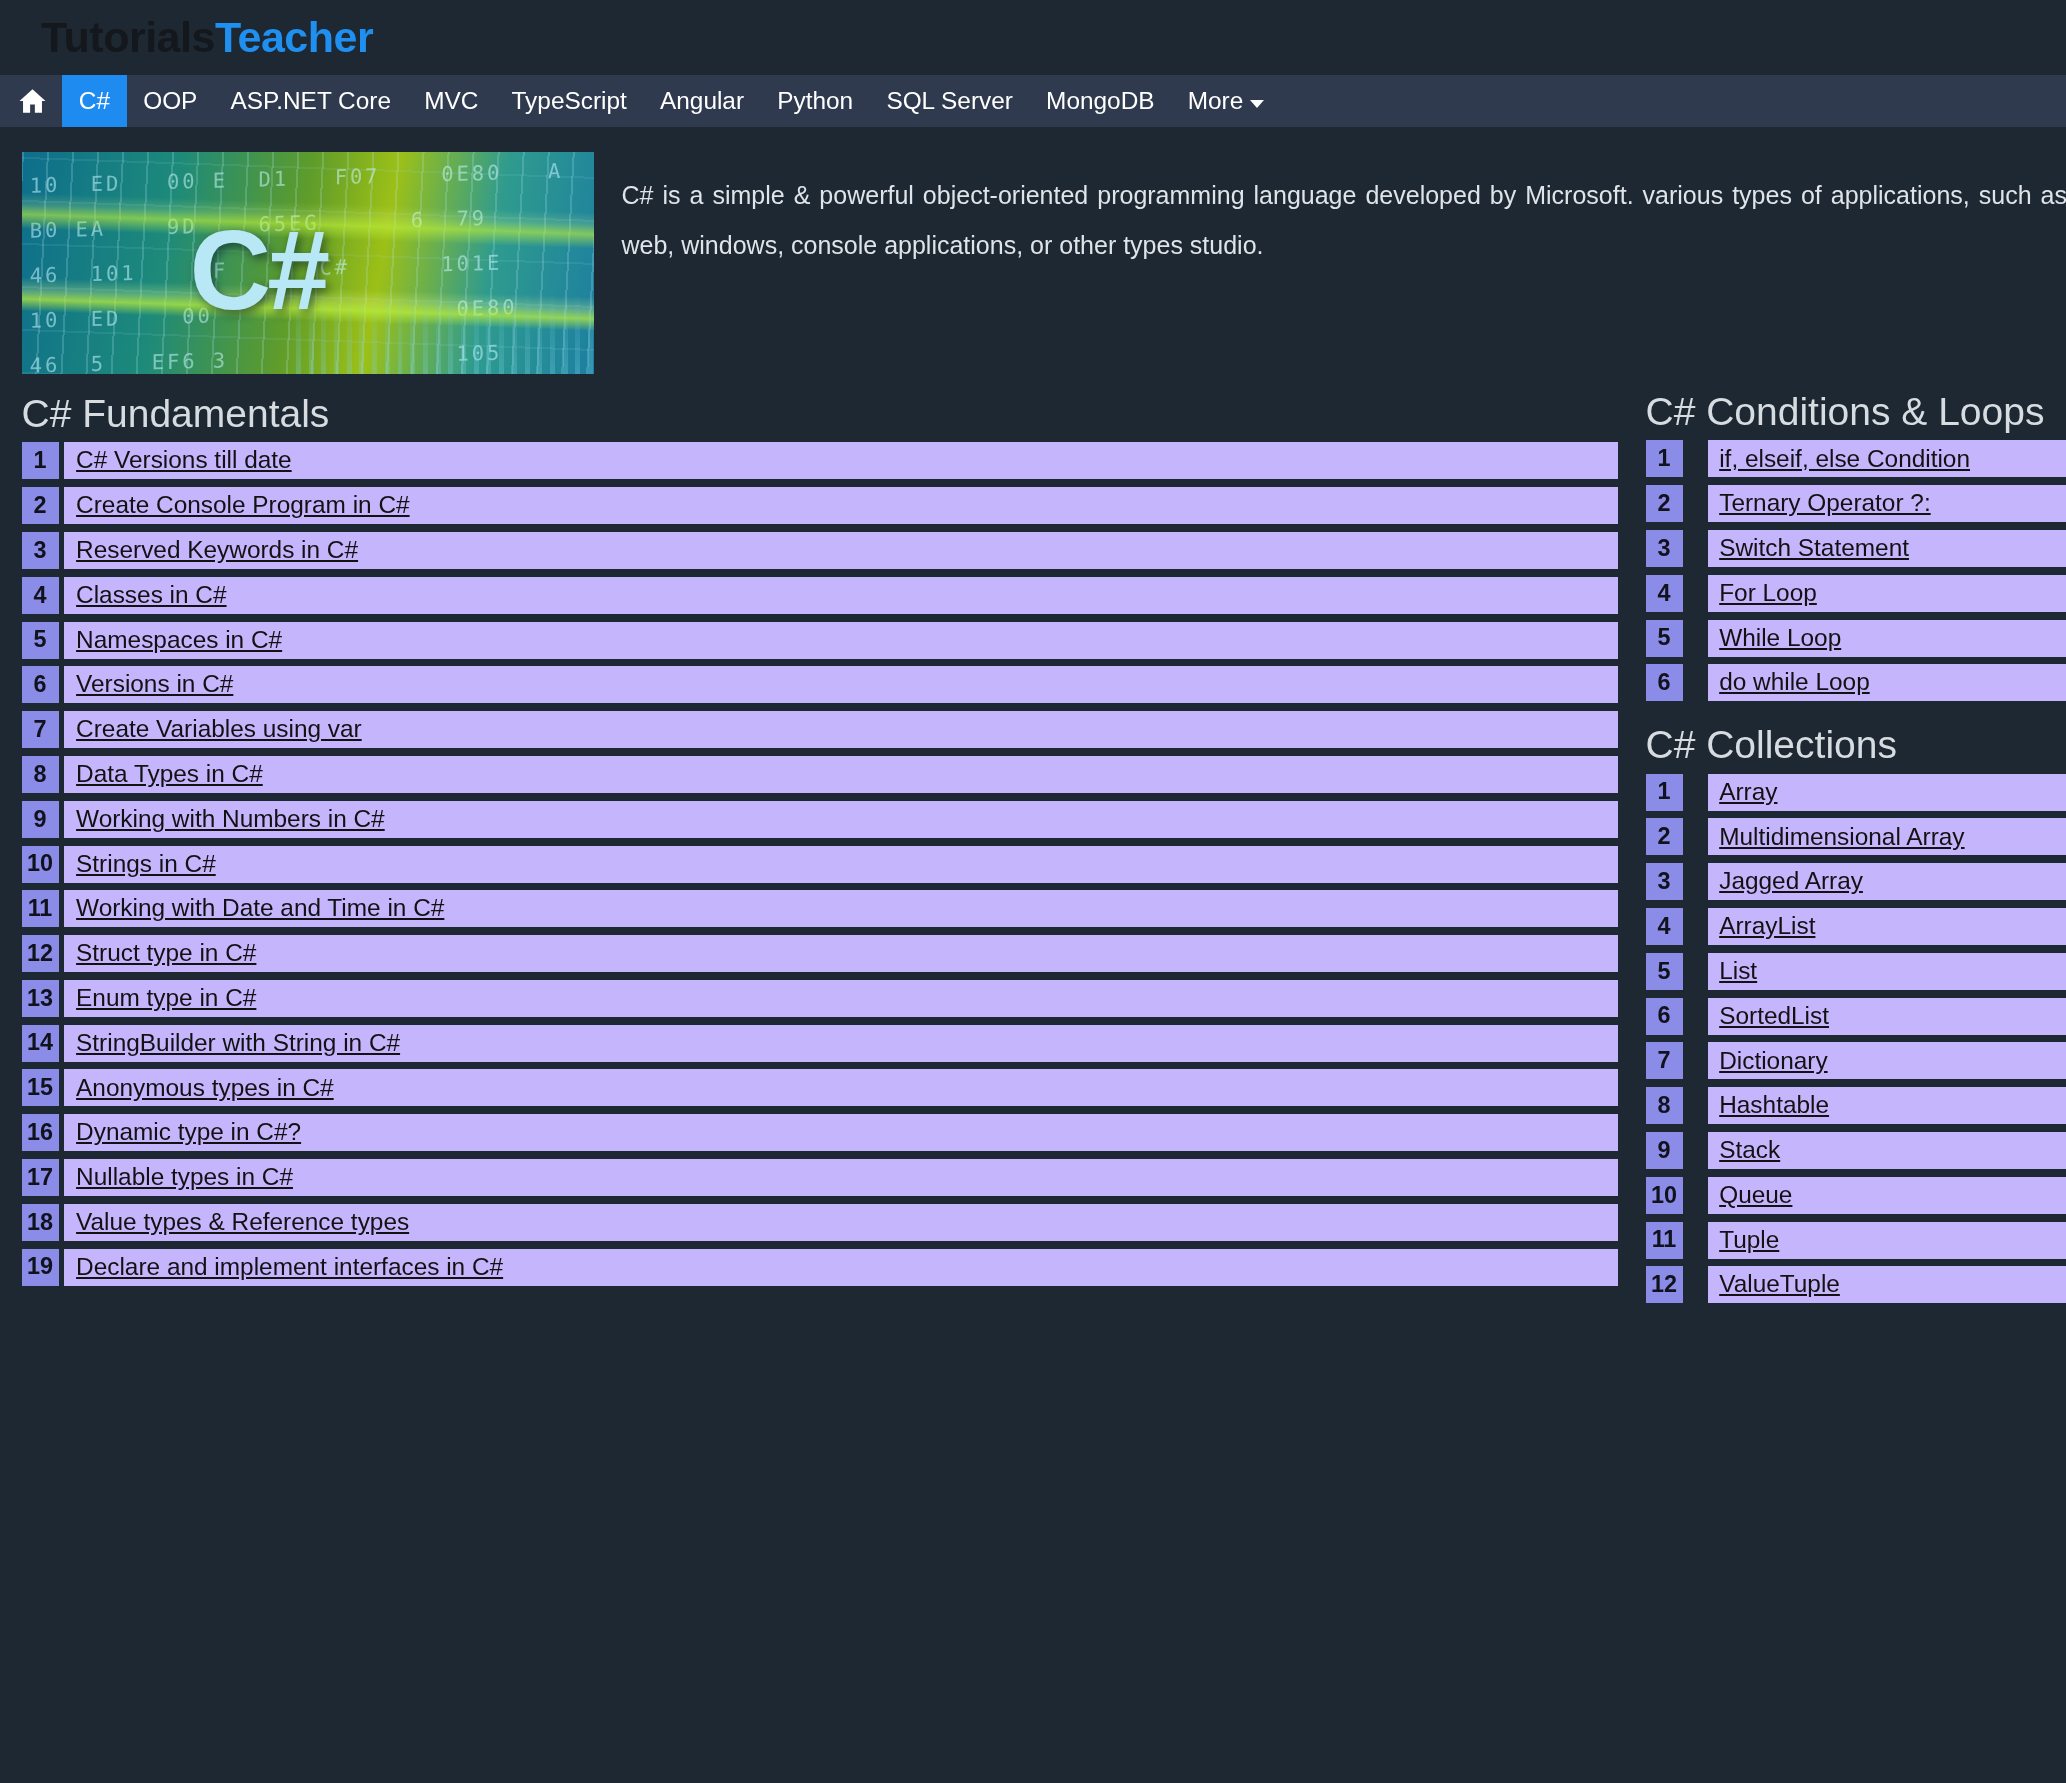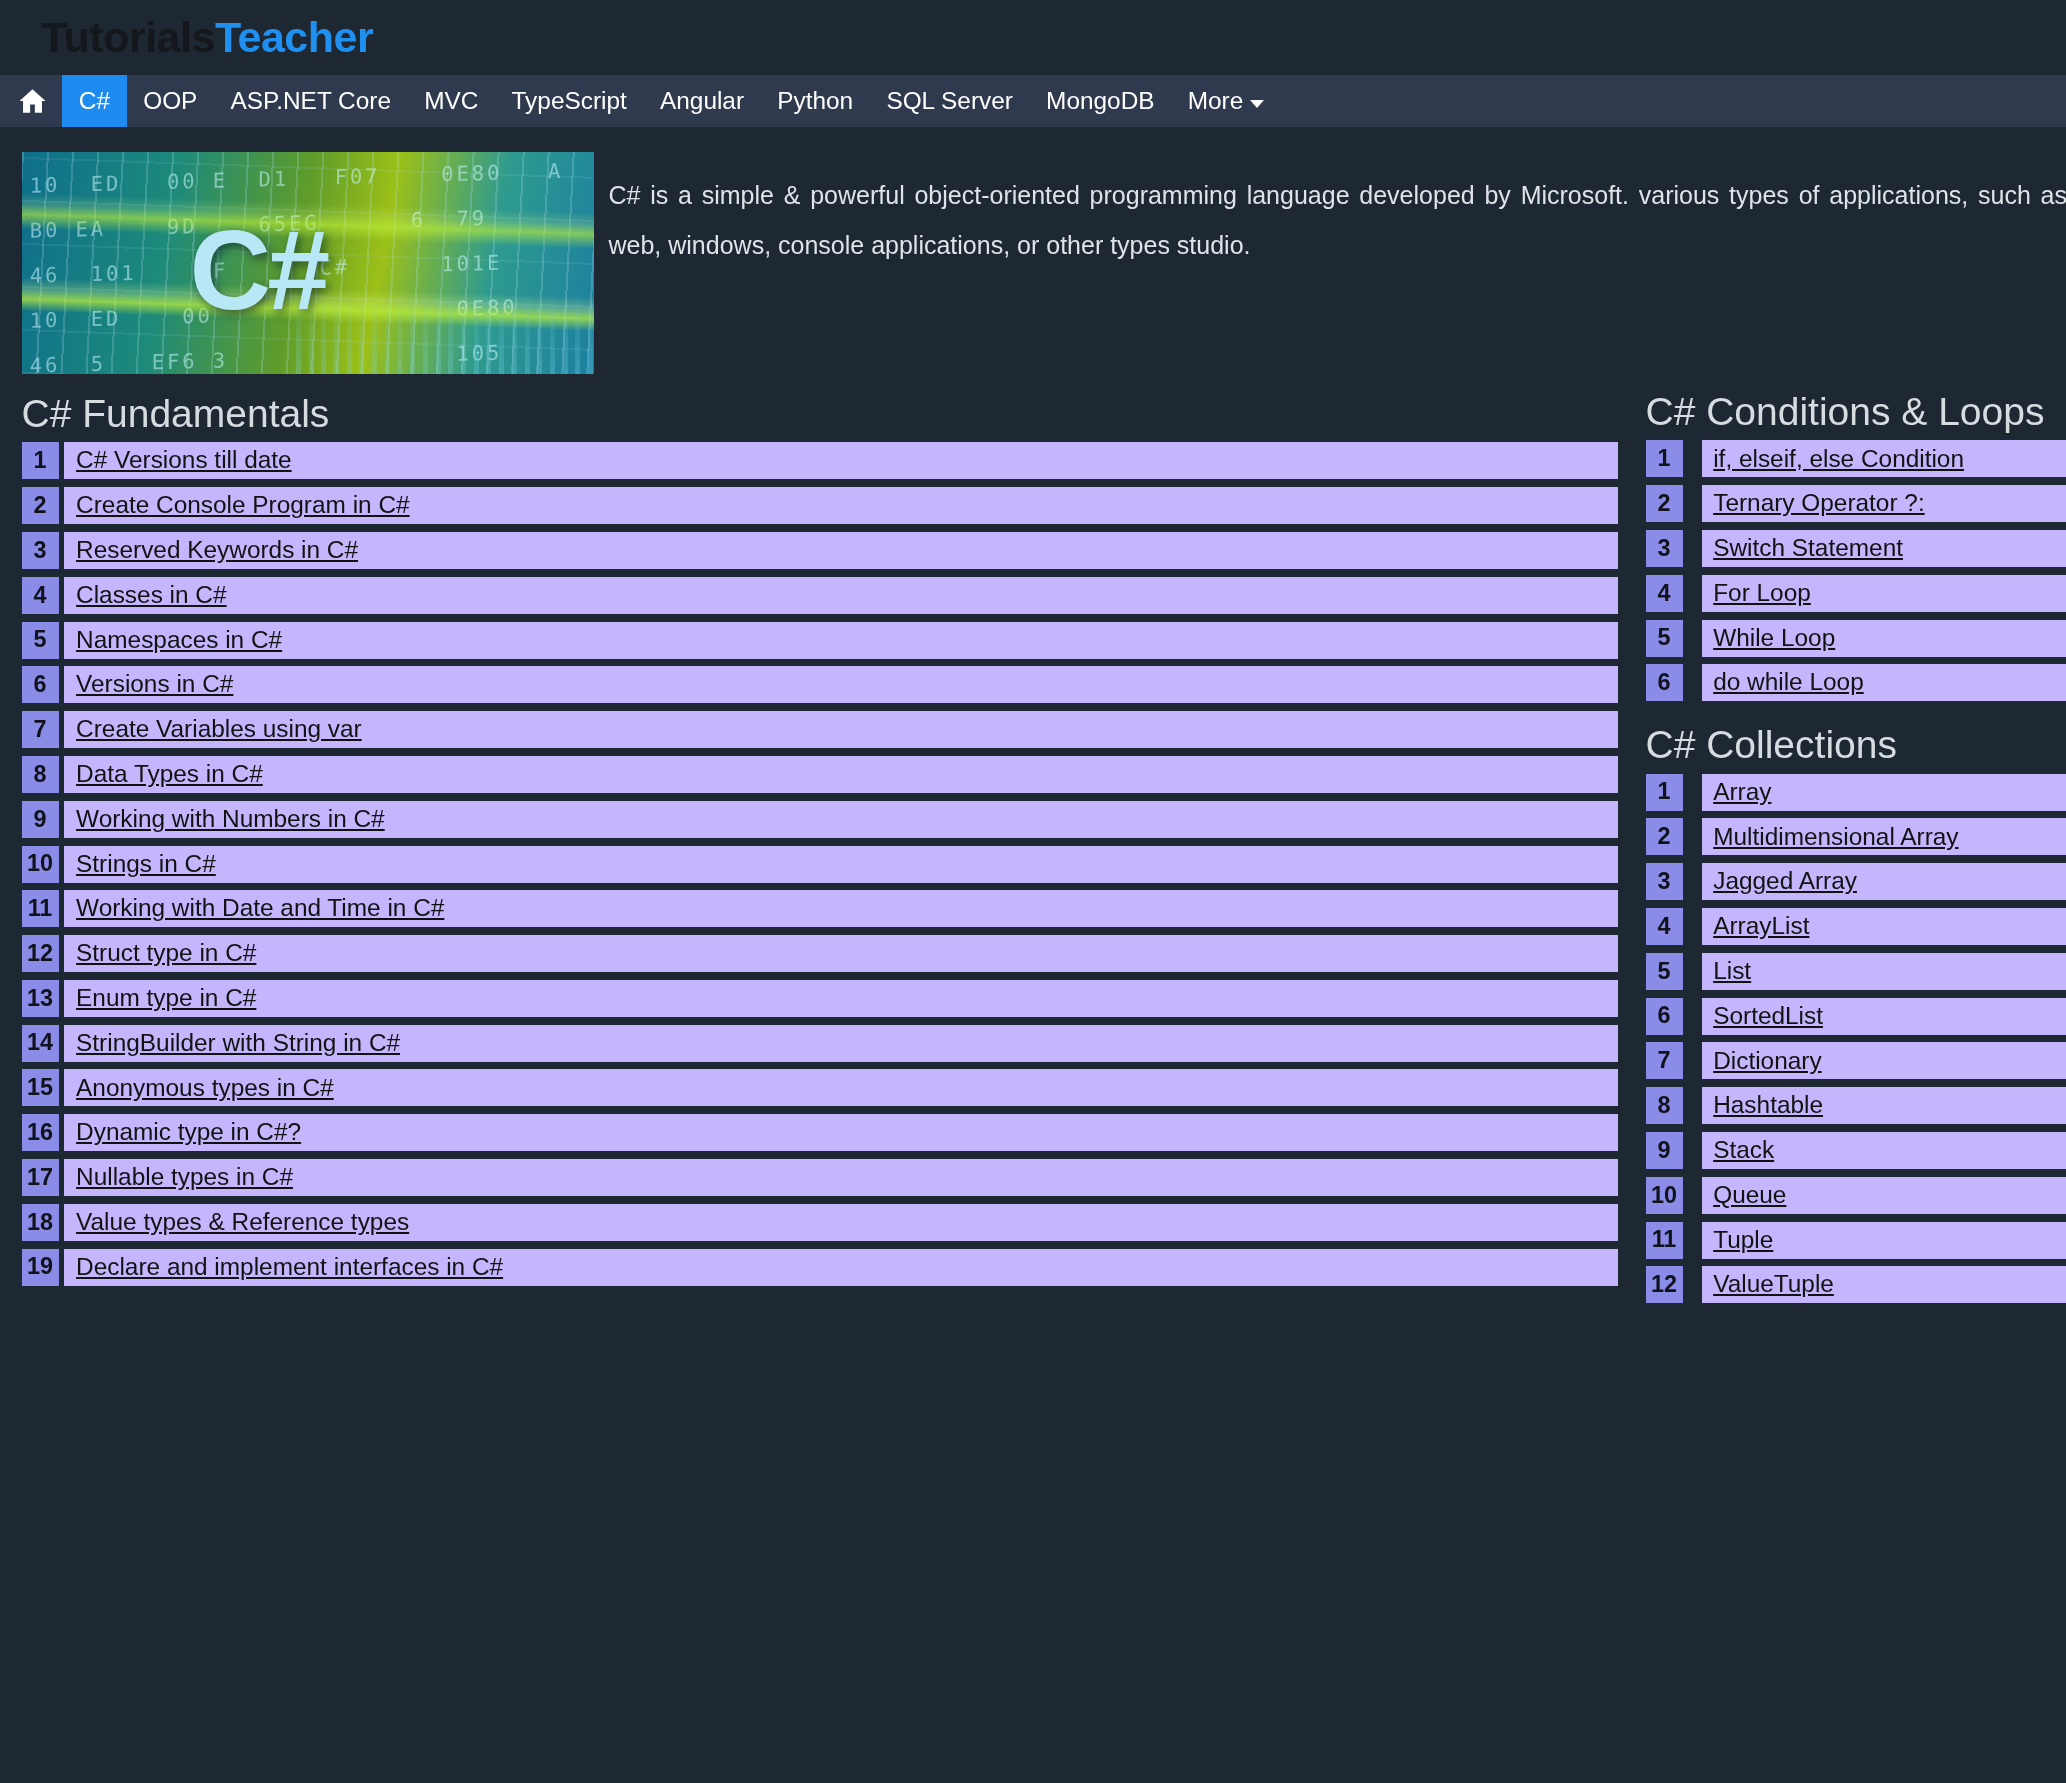--- a/index.html
+++ b/index.html
@@ -91,21 +91,21 @@
     position: relative;
     overflow: hidden;
     background: #0c2a33;
   }
   .hero-desc {
     flex: 1 1 auto;
     color: #dfe4e8;
     font-size: 25px;
     line-height: 2.0;
     text-align: justify;
-    padding-left: 15px;
+    padding-left: 28px;
     padding-top: 17.6px;
     padding-right: 0;
     white-space: normal;
     overflow: hidden;
     height: 210px;
   }
 
   
   .columns {
     display: flex;
@@ -155,21 +155,21 @@
     overflow: hidden;
   }
   .topic-link {
     color: #121212;
     font-size: 24.4px;
     text-decoration: underline;
     white-space: nowrap;
     cursor: pointer;
     line-height: 1.1;
   }
-  .col-right .topic-body { margin-left: 19px; text-align: right; }
+  .col-right .topic-body { margin-left: 25px; text-align: right; }
   .col-right .topic-row { height: 37px; }
 
   
   .hero-grid-v, .hero-grid-h, .hero-glow, .hero-bars, .hero-hex {
     position: absolute; inset: 0;
   }
   .hero-base {
     position: absolute; inset: 0;
     background:
       linear-gradient(100deg, #0e6e8c 0%, #1d8a7a 26%, #5f9c2a 48%, #9cc017 62%, #2f9b8e 80%, #1c7fa0 100%);

